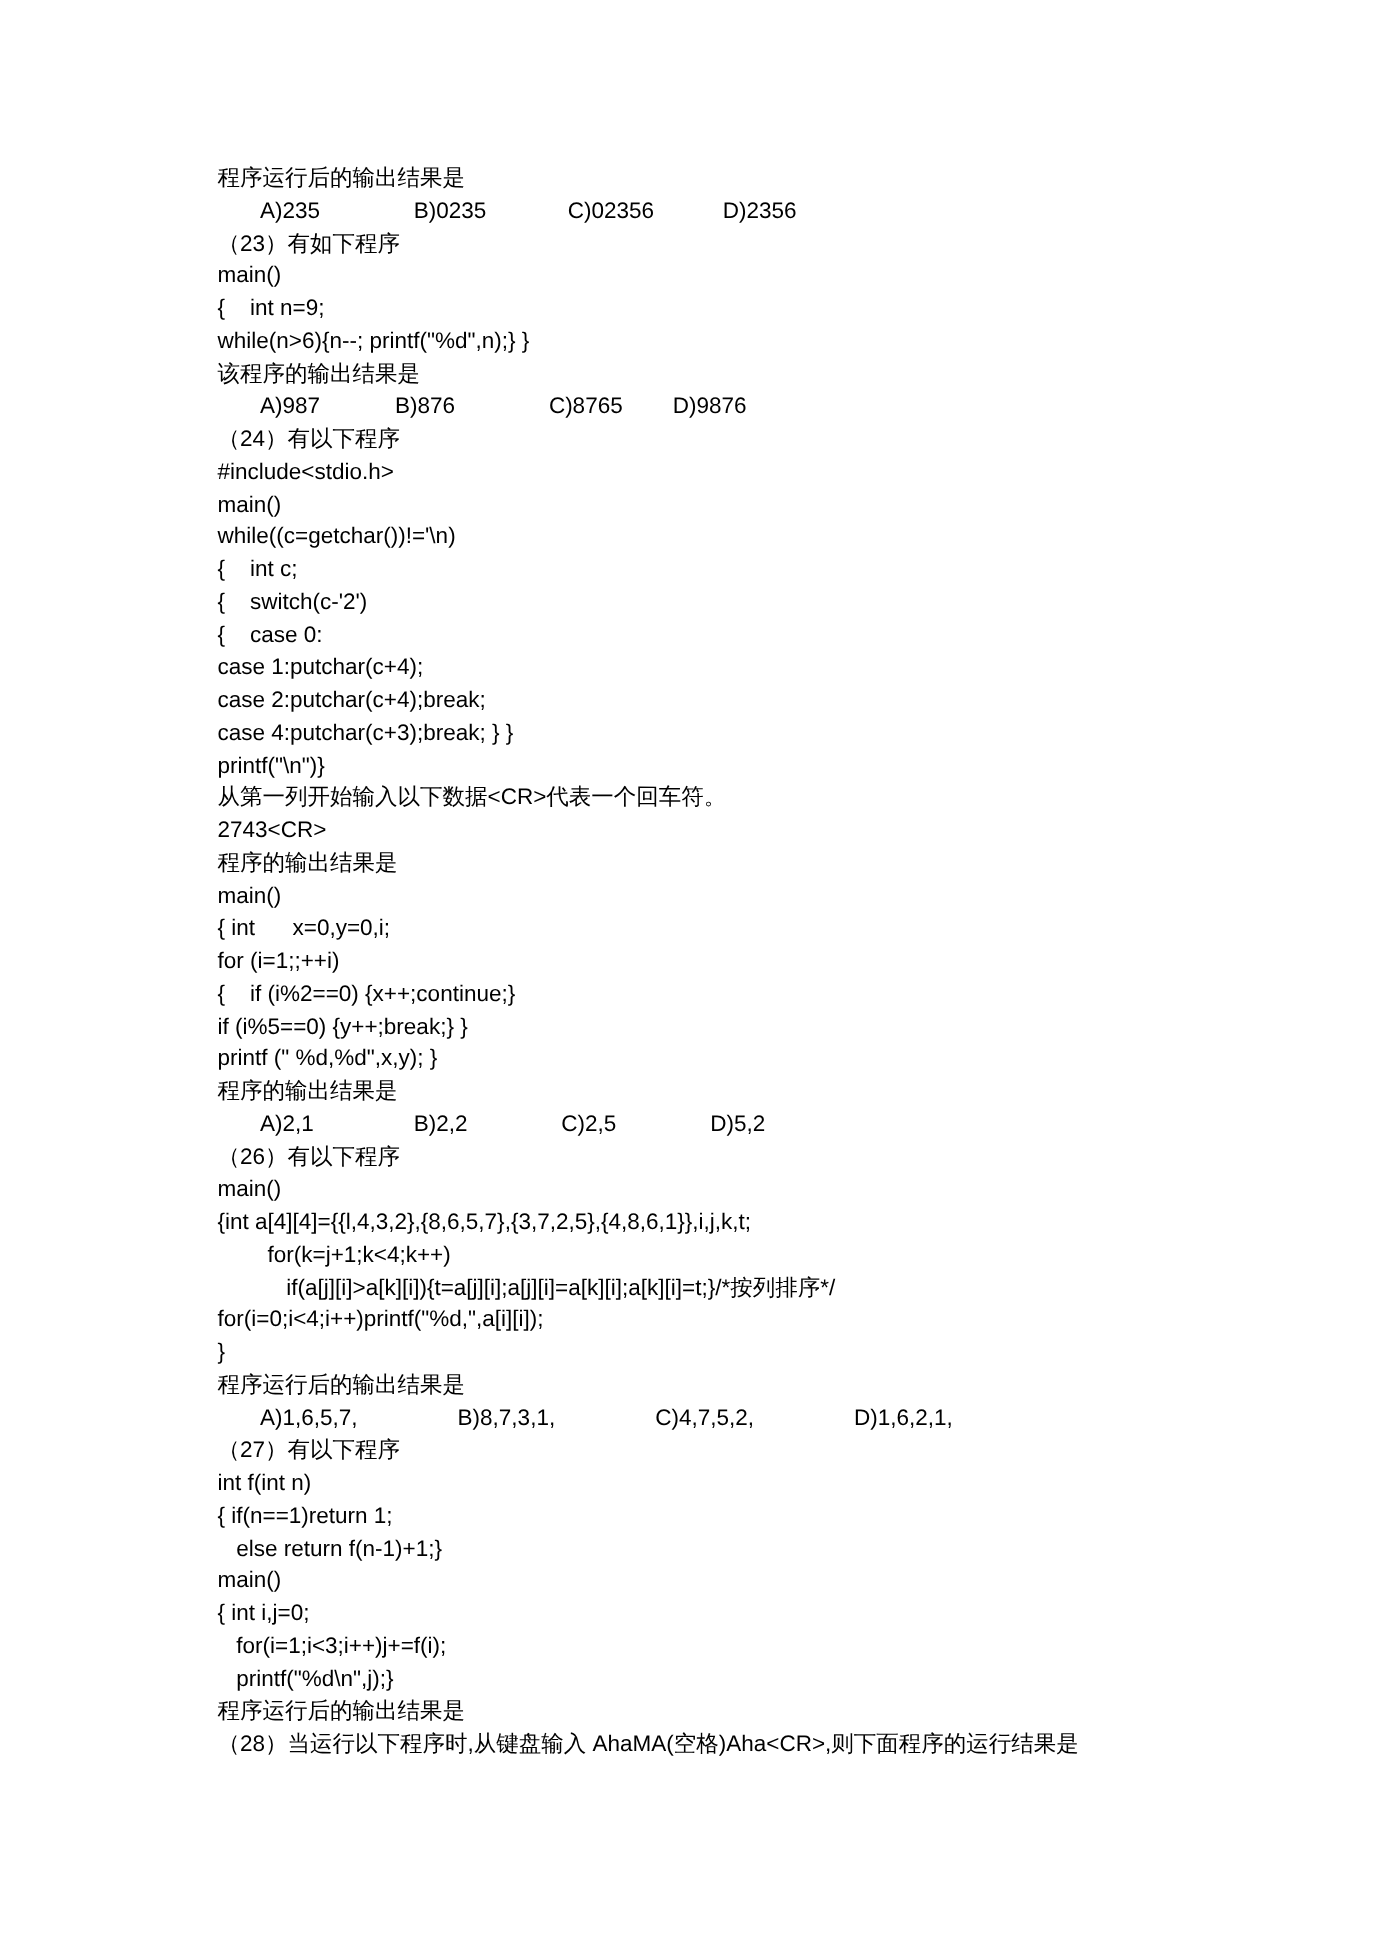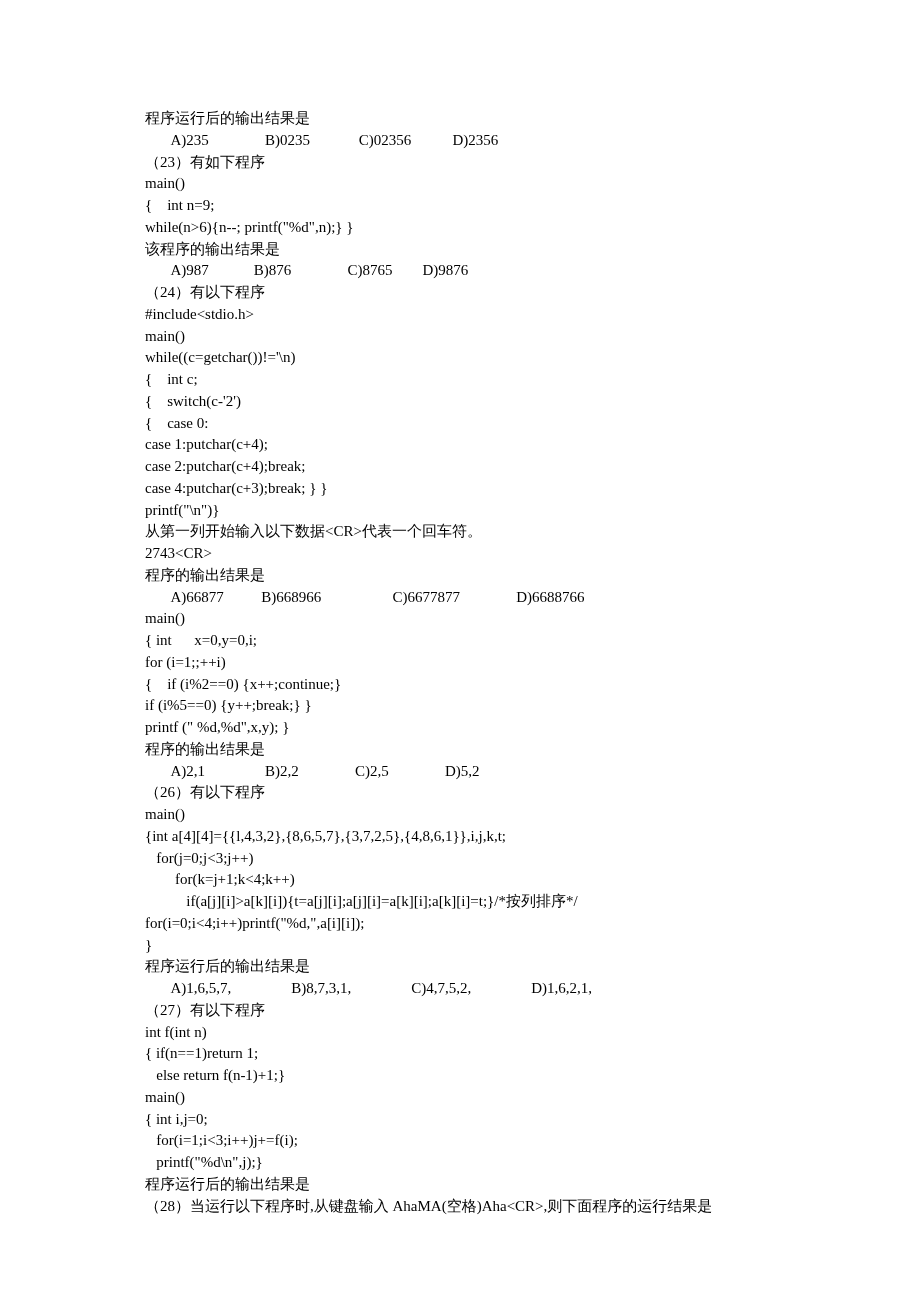--- a/index.html
+++ b/index.html
@@ -12,21 +12,21 @@
     line-height: 1.45;
   }
   .page {
     width: 920px;
     min-height: 1302px;
     padding: 108px 145px 60px 145px;
     box-sizing: border-box;
   }
   .line {
     white-space: pre;
-    font-family: Liberation Serif, serif;
+    font-family: Liberation Sans, sans-serif;
   }
 </style>
 </head>
 <body>
 
 <div class="page">
   <div class="line">程序运行后的输出结果是</div>
   <div class="line">       A)235               B)0235             C)02356           D)2356</div>
   <div class="line">（23）有如下程序</div>
   <div class="line">main()</div>
@@ -41,33 +41,31 @@
   <div class="line">{    int c;</div>
   <div class="line">{    switch(c-'2')</div>
   <div class="line">{    case 0:</div>
   <div class="line">case 1:putchar(c+4);</div>
   <div class="line">case 2:putchar(c+4);break;</div>
   <div class="line">case 4:putchar(c+3);break; } }</div>
   <div class="line">printf("\n")}</div>
   <div class="line">从第一列开始输入以下数据&lt;CR&gt;代表一个回车符。</div>
   <div class="line">2743&lt;CR&gt;</div>
   <div class="line">程序的输出结果是</div>
-  <div class="line">       A)66877          B)668966                   C)6677877               D)6688766</div>
   <div class="line">main()</div>
   <div class="line">{ int      x=0,y=0,i;</div>
   <div class="line">for (i=1;;++i)</div>
   <div class="line">{    if (i%2==0) {x++;continue;}</div>
   <div class="line">if (i%5==0) {y++;break;} }</div>
   <div class="line">printf (" %d,%d",x,y); }</div>
   <div class="line">程序的输出结果是</div>
   <div class="line">       A)2,1                B)2,2               C)2,5               D)5,2</div>
   <div class="line">（26）有以下程序</div>
   <div class="line">main()</div>
   <div class="line">{int a[4][4]={{l,4,3,2},{8,6,5,7},{3,7,2,5},{4,8,6,1}},i,j,k,t;</div>
-  <div class="line">   for(j=0;j&lt;3;j++)</div>
   <div class="line">        for(k=j+1;k&lt;4;k++)</div>
   <div class="line">           if(a[j][i]&gt;a[k][i]){t=a[j][i];a[j][i]=a[k][i];a[k][i]=t;}/*按列排序*/</div>
   <div class="line">for(i=0;i&lt;4;i++)printf("%d,",a[i][i]);</div>
   <div class="line">}</div>
   <div class="line">程序运行后的输出结果是</div>
   <div class="line">       A)1,6,5,7,                B)8,7,3,1,                C)4,7,5,2,                D)1,6,2,1,</div>
   <div class="line">（27）有以下程序</div>
   <div class="line">int f(int n)</div>
   <div class="line">{ if(n==1)return 1;</div>
   <div class="line">   else return f(n-1)+1;}</div>

